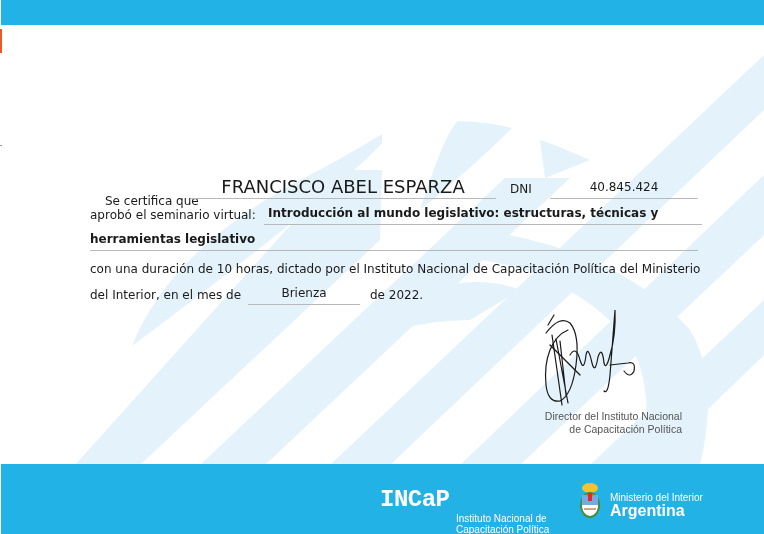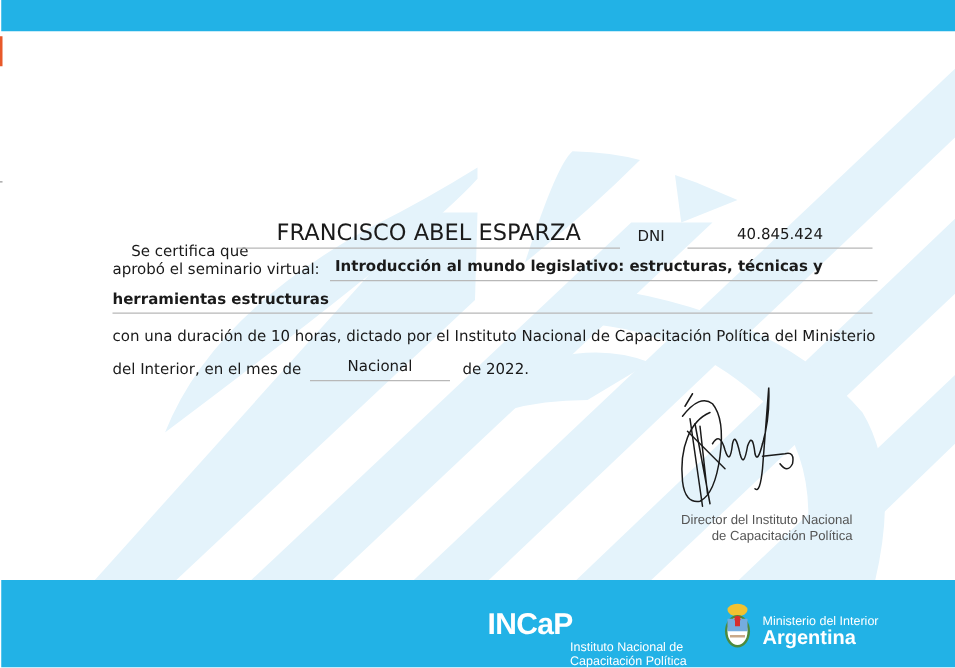--- a/index.html
+++ b/index.html
@@ -42,22 +42,22 @@
       position: absolute; left: 540px; top: 305px; width: 100px; height: 105px;
     }
     .signer {
       position: absolute; right: 82px; top: 410px; text-align: right;
       font-family: "Liberation Sans", sans-serif; font-size: 10.5px; line-height: 12.5px;
       color: #555;
     }
     .signer .signer-name { font-weight: bold; color: #333; font-size: 11px; }
     .incap-logo {
       position: absolute; left: 380px; top: 486px; color: #fff;
-      font-family: Liberation Sans, sans-serif; font-weight: bold;
-      font-size: 24px; letter-spacing: -0.5px; margin-left: 10px;
+      font-family: Liberation Mono, monospace; font-weight: bold;
+      font-size: 24px; letter-spacing: -0.5px;
     }
     .incap-sub {
       position: absolute; left: 456px; top: 491px; color: #fff;
       font-family: "Liberation Sans", sans-serif; font-size: 10px; line-height: 11px; margin-top: 22px;
     }
     .crest { position: absolute; left: 577px; top: 481px; width: 26px; height: 40px; }
     .ministry-small {
       position: absolute; left: 610px; top: 492px; color: #fff;
       font-family: "Liberation Sans", sans-serif; font-size: 10px;
     }
@@ -96,26 +96,26 @@
 <div class="cert-text">
 
   <span class="line" style="top:12px;margin-left:15px;">Se certifica que</span>
   <span class="field name" style="left:100px; top:0; width:306px; line-height:22px;">FRANCISCO ABEL ESPARZA</span>
   <span class="line" style="left:420px; top:0;">DNI</span>
   <span class="field" style="left:460px; top:0; width:148px; line-height:22px;">40.845.424</span>
 
   <span class="line" style="top:26px;">aprobó el seminario virtual:</span>
   <span class="field bold" style="left:174px; top:26px; width:434px; text-align:left; line-height:22px; padding-left:4px;">Introducción al mundo legislativo: estructuras, técnicas y</span>
 
-  <span class="field bold" style="left:0; top:52px; width:608px; text-align:left; line-height:22px;">herramientas estructuras</span>
+  <span class="field bold" style="left:0; top:52px; width:608px; text-align:left; line-height:22px;">herramientas legislativo</span>
 
   <span class="line" style="top:80px;">con una duración de 10 horas, dictado por el Instituto Nacional de Capacitación Política del Ministerio</span>
 
   <span class="line" style="top:106px;">del Interior, en el mes de</span>
-  <span class="field" style="left:158px; top:106px; width:112px; line-height:22px;">Nacional</span>
+  <span class="field" style="left:158px; top:106px; width:112px; line-height:22px;">Brienza</span>
   <span class="line" style="left:280px; top:106px;">de 2022.</span>
 </div>
 
 <svg class="signature" viewBox="0 0 100 105">
   <g fill="none" stroke="#1a1a1a" stroke-width="1.2" stroke-linecap="round">
     <path d="M8,20 L14,10 M6,28 Q20,10 30,18 Q40,30 36,60 Q32,90 20,96 Q8,98 6,80 Q4,60 10,45 Q16,30 28,25"></path>
     <path d="M12,30 L22,100 M16,34 L28,98 M20,36 L26,90"></path>
     <path d="M30,50 Q36,40 40,55 Q44,68 46,50 Q48,40 52,58 Q55,70 58,52 Q62,40 64,58 Q66,66 70,50"></path>
     <path d="M70,50 Q76,30 75,5 Q73,30 70,70 Q68,90 64,86"></path>
     <path d="M70,60 L88,58 Q96,56 94,66 Q90,74 84,66"></path>

